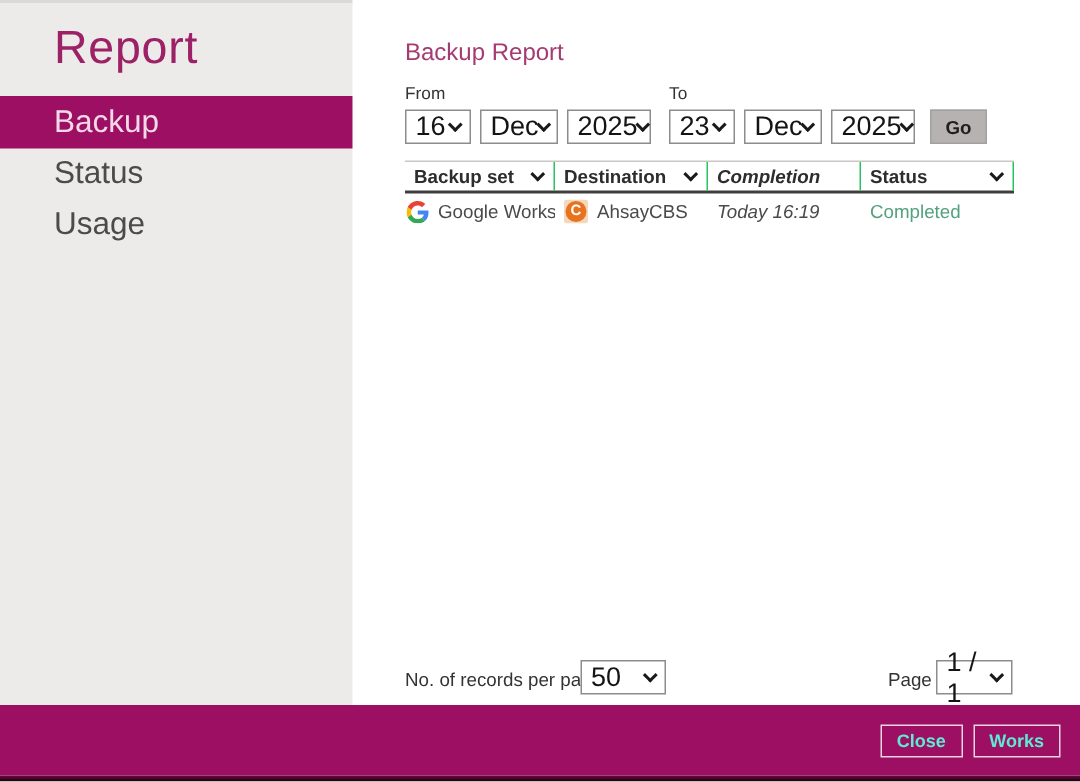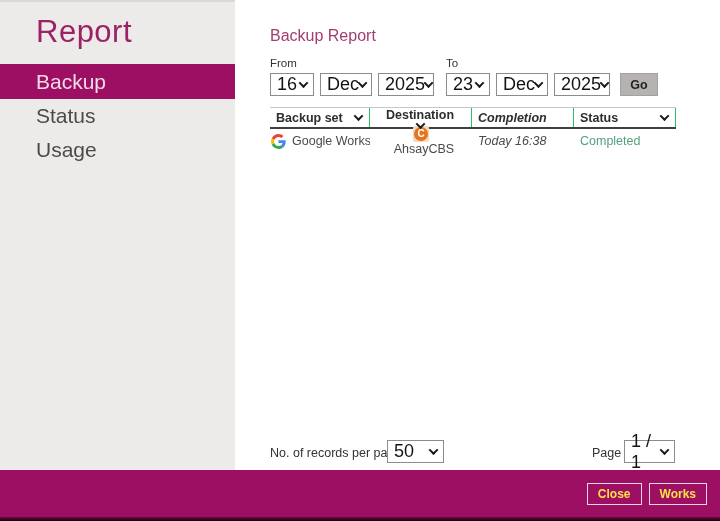--- a/index.html
+++ b/index.html
@@ -59,21 +59,21 @@
   .thead {
     display:flex; height:22px; border-top:1px solid #c9c7c5;
     border-bottom:2px solid #3f3f3f;
   }
   .th {
     display:flex; align-items:center; justify-content:space-between;
     padding:0 7px 0 6px; border-right:1px solid #22c55e;
     font-size:12.5px; font-weight:700; color:#2d2d2d; cursor:pointer;
   }
   .th .chev { border-color:#1a1a1a; }
-  .c0{width:100px;} .c1{width:102px;flex-direction:column;} .c2{width:102px;font-style:italic;} .c3{width:102px;}
+  .c0{width:100px;} .c1{width:102px;} .c2{width:102px;font-style:italic;} .c3{width:102px;}
   .trow { display:flex; height:24px; align-items:center; font-size:12.5px; color:#4a4a4a; cursor:pointer; }
   .td { display:flex; align-items:center; overflow:hidden; white-space:nowrap; }
   .td.c1,.td.c2,.td.c3 { padding-left:6px; }
   .cell-icon { width:16px; height:16px; margin-right:6px; flex:0 0 auto; display:inline-flex; align-items:center; justify-content:center; }
   .ahsay-tile { background:#f4d8bd; border-radius:2px; }
   .ahsay-circle {
     width:14px; height:14px; border-radius:50%; background:#e8731f;
     color:#fff; font-size:10px; font-weight:700; line-height:14px; text-align:center;
   }
   .status-ok { color:#53a17f; }
@@ -85,21 +85,21 @@
   .page-select { position:absolute; left:389px; top:440px; width:51px; }
 
   
   .footer {
     position:absolute; left:0; top:470px; width:720px; height:47px;
     background:#9d0f63; display:flex; align-items:center;
     justify-content:flex-end; padding-right:13px; gap:7px;
   }
   .footer-btn {
     min-width:46px; height:22px; padding:0 10px;
-    background:transparent; border:1px solid #eed3e2; color:#fde047;
+    background:transparent; border:1px solid #eed3e2; color:#5eead4;
     font-size:12px; font-weight:700; display:inline-flex;
     align-items:center; justify-content:center; cursor:pointer;
   }
   .window-bottom-edge {
     position:absolute; left:0; top:517px; width:720px; height:4px;
     background:linear-gradient(#6d0a45,#180109);
   }
 </style>
 </head>
 <body>
@@ -195,21 +195,21 @@
         </span>
         <span>Google Works...</span>
       </div>
       <div class="td c1">
         <span class="cell-icon ahsay-tile">
           <span class="ahsay-circle">C</span>
         </span>
         <span>AhsayCBS</span>
       </div>
       <div class="td c2">
-        <span>Today 16:38</span>
+        <span>Today 16:19</span>
       </div>
       <div class="td c3">
         <span class="status-ok" style="color: rgb(83, 161, 127);">Completed</span>
       </div>
     </div>
   </div>
 
   <div class="records-label">No. of records per page</div>
   <div class="sel records-select">
     <span>50</span>

